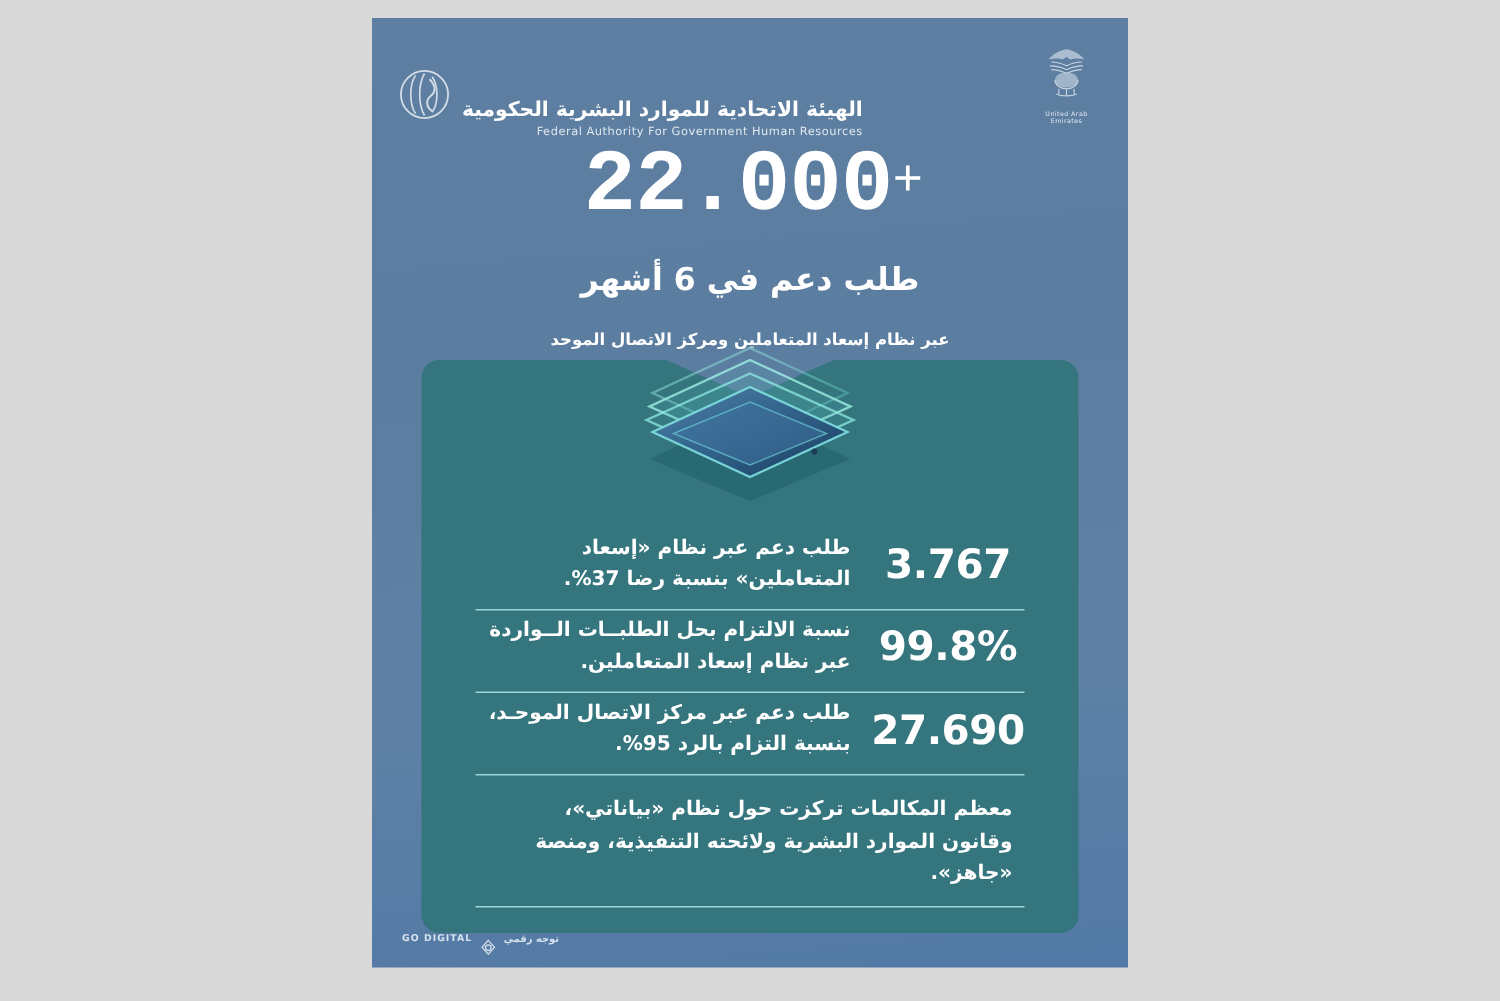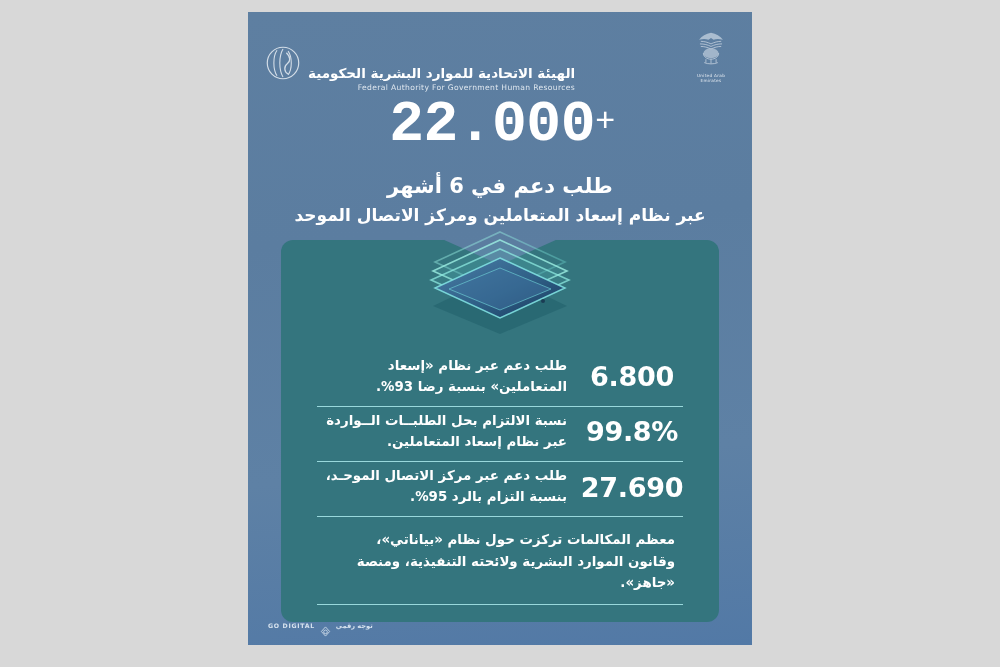--- a/index.html
+++ b/index.html
@@ -61,22 +61,22 @@
   .hero-number {
     color:#ffffff; font-size:58px; font-weight:bold;
     letter-spacing:-0.5px; line-height:1; direction:ltr;font-family:Liberation Mono, monospace;
   }
   .hero-number .plus { font-size:34px; font-weight:500; vertical-align:9px; margin-right:-4px; }
   .hero-sub1 {
     color:#ffffff; font-size:21px; font-weight:bold;
     margin-top:18px; line-height:1.35; direction:rtl;
   }
   .hero-sub2 {
-    color:#ffffff; font-size:17px; font-weight:bold;
-    margin-top:4px; line-height:1.35; direction:rtl;
+    color:#ffffff; font-size:11px; font-weight:bold;
+    margin-top:20px; line-height:1.35; direction:rtl;
   }
 
   
   .card {
     position:absolute; left:33px; top:228px;
     width:438px; height:382px;
     background:#34757e;
     border-radius:12px;
   }
   
@@ -220,22 +220,22 @@
           <path d="M85 46 L136 67 L85 88 L34 67 Z" fill="#3e719c" opacity=".55"></path>
           <path d="M85 46 L136 67 L85 88 L34 67 Z" fill="none" stroke="#6ecfd6" stroke-width="1" opacity=".65"></path>
 
           <circle cx="128" cy="79" r="2" fill="#16314c" opacity=".8"></circle>
         </svg>
       </span>
 
       <div class="rows">
 
         <div class="row">
-          <div class="row-value">6.800</div>
-          <div class="row-text">طلب دعم عبر نظام «إسعاد المتعاملين» بنسبة رضا 93%.</div>
+          <div class="row-value">3.767</div>
+          <div class="row-text">طلب دعم عبر نظام «إسعاد المتعاملين» بنسبة رضا 37%.</div>
         </div>
         <div class="divider"></div>
 
         <div class="row">
           <div class="row-value">99.8%</div>
           <div class="row-text">نسبة الالتزام بحل الطلبــات الــواردة عبر نظام إسعاد المتعاملين.</div>
         </div>
         <div class="divider"></div>
 
         <div class="row">

